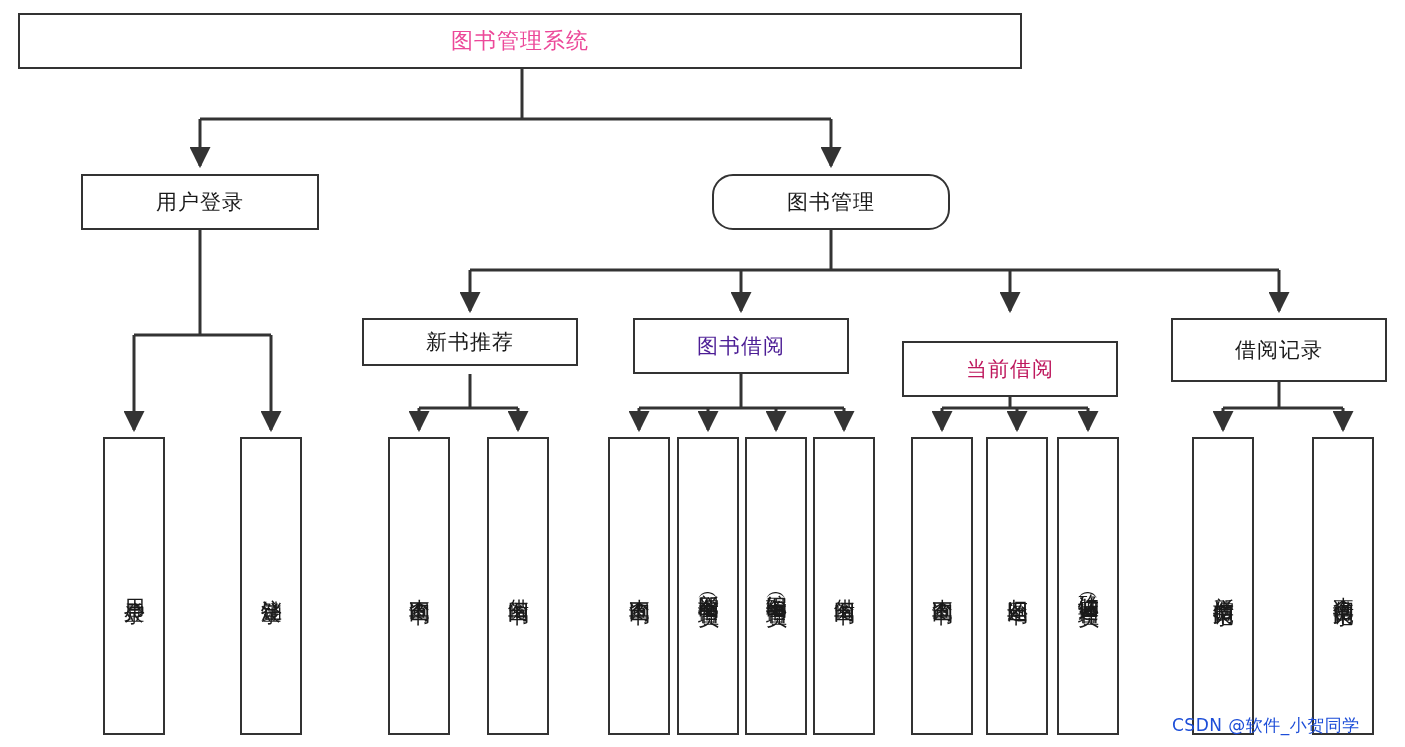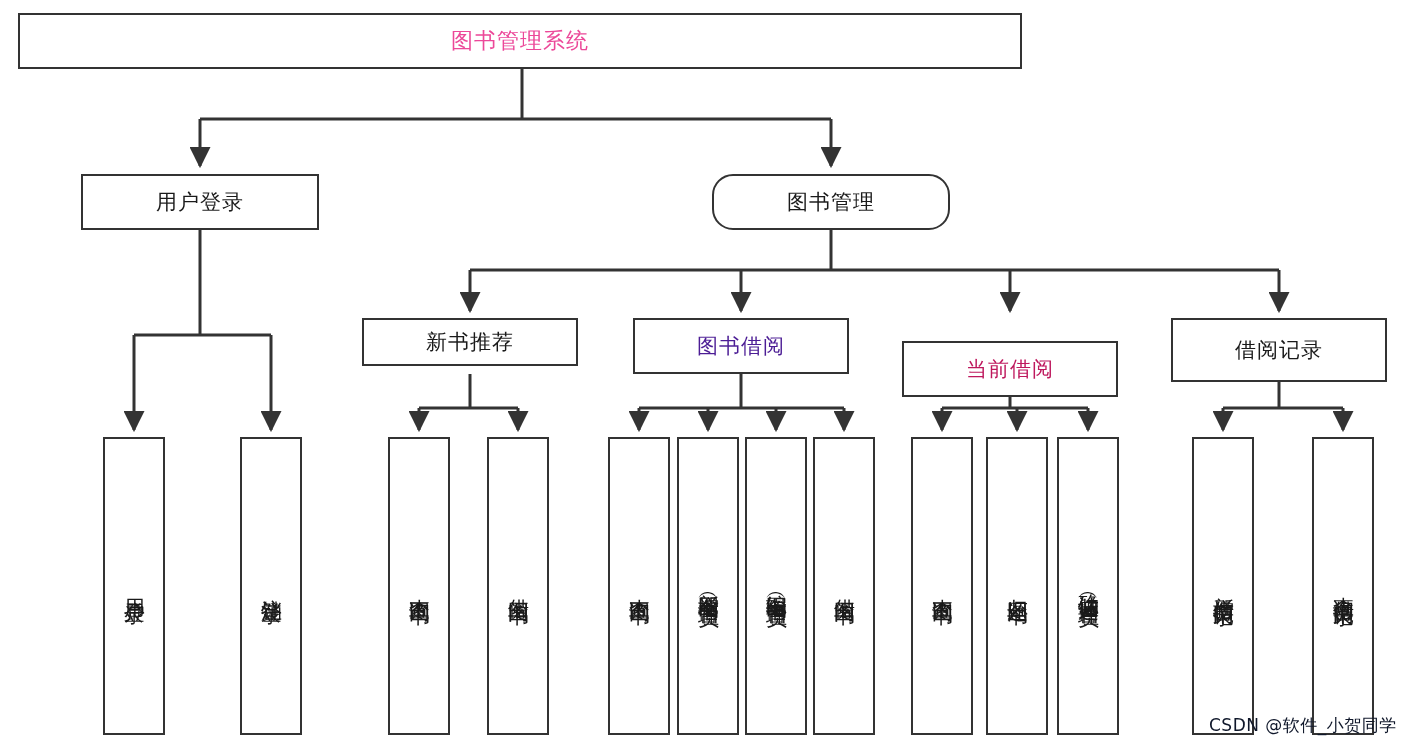--- a/index.html
+++ b/index.html
@@ -134,15 +134,15 @@
   <div class="node vert" style="left: 608px; top: 437px; width: 62px; height: 298px; border-color: rgb(51, 51, 51); background: rgb(255, 255, 255); color: rgb(26, 26, 26);">查询图书</div>
   <div class="node vert" style="left: 677px; top: 437px; width: 62px; height: 298px; border-color: rgb(51, 51, 51); background: rgb(255, 255, 255); color: rgb(26, 26, 26);">新增图书（管理员）</div>
   <div class="node vert" style="left: 745px; top: 437px; width: 62px; height: 298px; border-color: rgb(51, 51, 51); background: rgb(255, 255, 255); color: rgb(26, 26, 26);">编辑图书（管理员）</div>
   <div class="node vert" style="left: 813px; top: 437px; width: 62px; height: 298px; border-color: rgb(51, 51, 51); background: rgb(255, 255, 255); color: rgb(26, 26, 26);">借阅图书</div>
   <div class="node vert" style="left: 911px; top: 437px; width: 62px; height: 298px; border-color: rgb(51, 51, 51); background: rgb(255, 255, 255); color: rgb(26, 26, 26);">查询图书</div>
   <div class="node vert" style="left: 986px; top: 437px; width: 62px; height: 298px; border-color: rgb(51, 51, 51); background: rgb(255, 255, 255); color: rgb(26, 26, 26);">归还图书</div>
   <div class="node vert" style="left: 1057px; top: 437px; width: 62px; height: 298px; border-color: rgb(51, 51, 51); background: rgb(255, 255, 255); color: rgb(26, 26, 26);">确认归还（管理员）</div>
   <div class="node vert" style="left: 1192px; top: 437px; width: 62px; height: 298px; border-color: rgb(51, 51, 51); background: rgb(255, 255, 255); color: rgb(26, 26, 26);">新增借阅记录</div>
   <div class="node vert" style="left: 1312px; top: 437px; width: 62px; height: 298px; border-color: rgb(51, 51, 51); background: rgb(255, 255, 255); color: rgb(26, 26, 26);">查询借阅记录</div>
 
-  <div class="watermark" style="left: 1209px; top: 714px; color: #0f172a;">CSDN @软件_小贺同学</div>
+  <div class="watermark" style="left: 1172px; top: 714px; color: #1d4ed8;">CSDN @软件_小贺同学</div>
 
 </div>
 
 </body></html>

